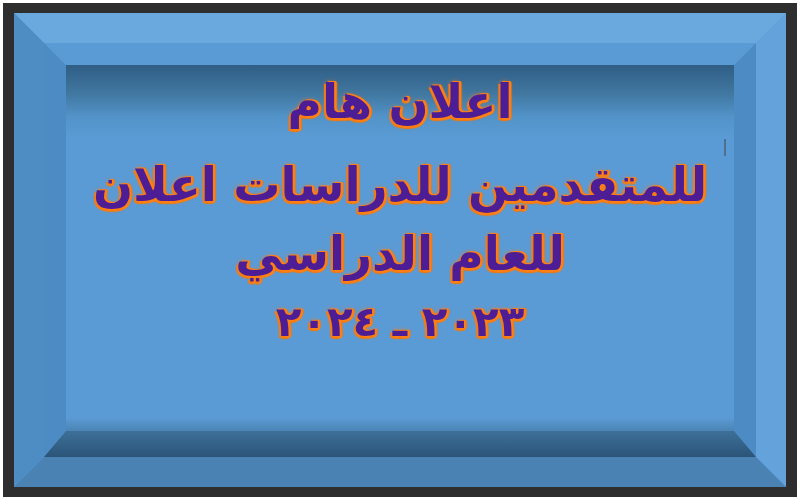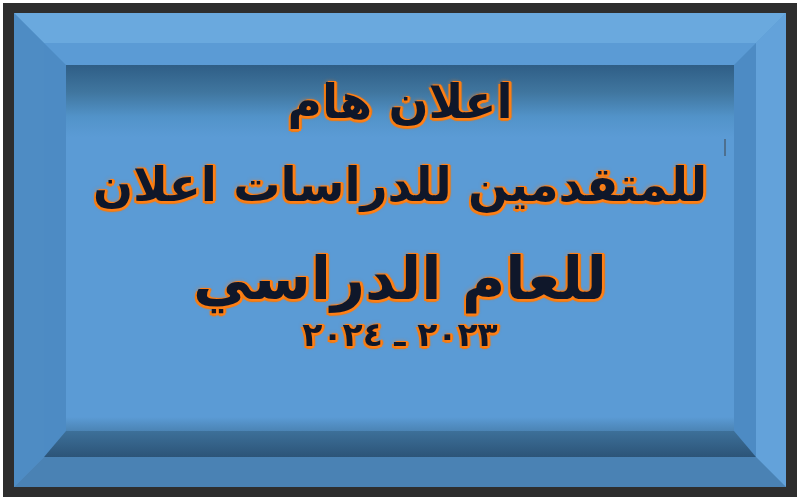--- a/index.html
+++ b/index.html
@@ -143,39 +143,39 @@
     text-align: center;
     display: flex;
     flex-direction: column;
     justify-content: flex-start;
     padding-top: 8px;
     box-sizing: border-box;
   }
 
   .headline {
     font-family: "DejaVu Sans", "Liberation Sans", sans-serif;
-    color: #0f172a;
+    color: #4c1d95;
     font-weight: 700;
     line-height: 1.06;
     letter-spacing: 0px;
     white-space: nowrap;
     
     text-shadow:
        2px  2px 0 #ff7f15,
        2px -1px 0 #ff7f15,
       -2px  2px 0 #f57c12,
        0    3px 1px #ef7a10,
        3px  0   1px #ef7a10,
        0    0   4px rgba(255,122,16,0.85);
   }
 
   .line-1 { font-size: 47px; margin-top: 4px; }
   .line-2 { font-size: 47px; margin-top: 33px; }
-  .line-3 { font-size: 59px; margin-top: 38px; }
-  .line-4 { font-size: 33px; margin-top: 8px; }
+  .line-3 { font-size: 47px; margin-top: 19px; }
+  .line-4 { font-size: 42px; margin-top: 22px; }
 
   
   .caret-artifact {
     position: absolute;
     left: 658px;
     top: 74px;
     width: 2px;
     height: 17px;
     background: rgba(60,60,60,0.45);
     pointer-events: none;

